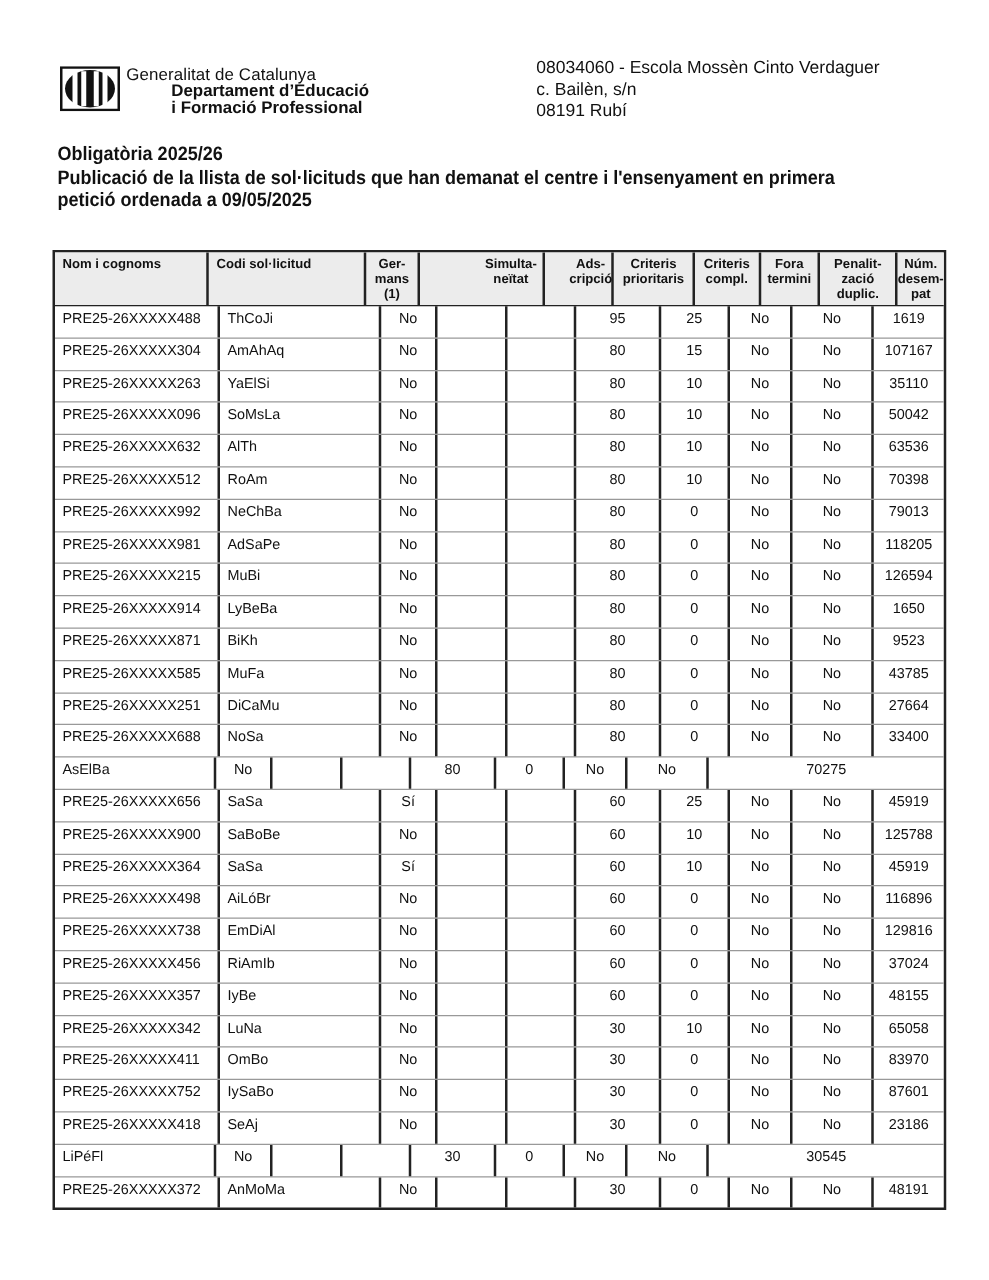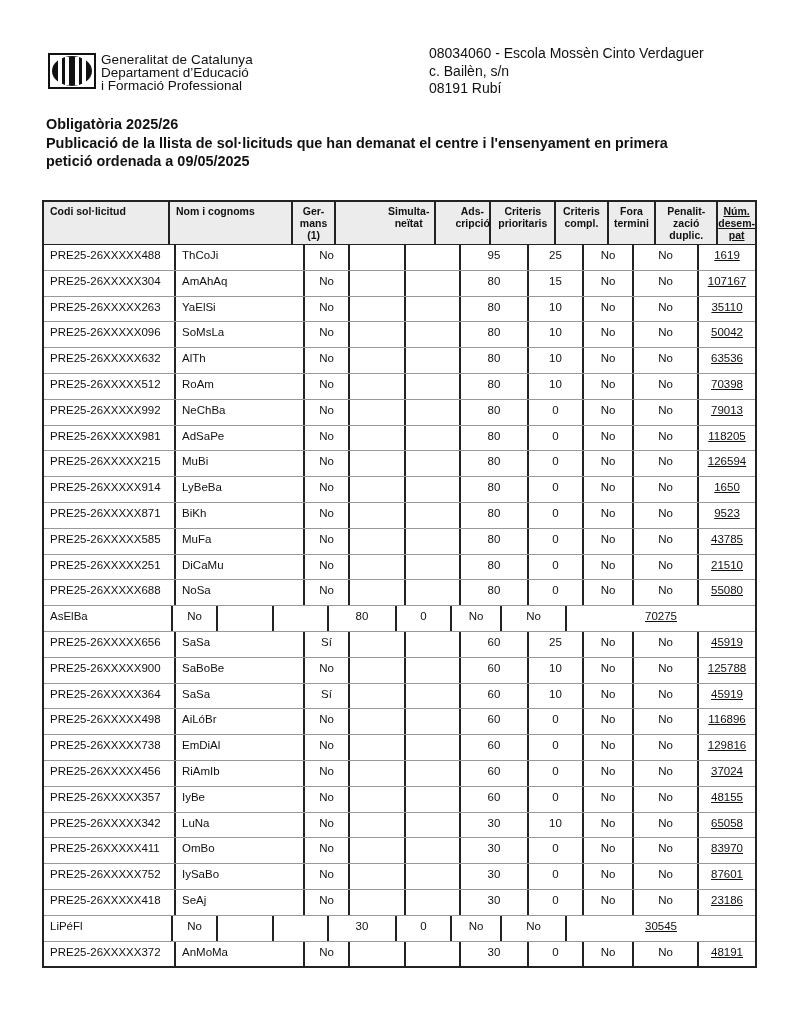--- a/index.html
+++ b/index.html
@@ -1,32 +1,32 @@
 <!DOCTYPE html>
 <html><head>
 <meta charset="utf-8">
 <style>
   html, body { margin:0; padding:0; background:#ffffff; }
   body { width:791px; height:1024px; position:relative; overflow:hidden;
          font-family:"Liberation Sans", sans-serif; color:#111; }
   .logo { position:absolute; left:48px; top:53px; width:48px; height:36px; }
   .org { position:absolute; left:101px; top:53px; line-height:13px; font-size:13.5px; }
   .org .l1 { font-weight:normal; letter-spacing:0.1px; }
-  .org .l2, .org .l3 { font-weight:normal; }
+  .org .l2, .org .l3 { font-weight:bold;margin-left:36px; }
   .school { position:absolute; left:429px; top:45px; font-size:14px; line-height:17.5px; }
   .titles { position:absolute; left:46px; top:115px; font-size:15.5px; font-weight:bold; line-height:18.5px; width:720px; }
   .titles div { transform:scaleX(0.93); transform-origin:left; white-space:nowrap; }
   .tbl { position:absolute; left:42px; top:200px; width:711px; border-left:2px solid #222; border-right:2px solid #222; border-top:2px solid #222; border-bottom:2px solid #222; }
   .band { height:14px; background:#ececec; border-bottom:1.5px solid #333; text-align:center; font-weight:bold; font-size:12.5px; line-height:14px; white-space:pre; }
   .row { display:flex; border-bottom:1px solid #999; }
   .row.hdr { background:#ececec; border-bottom:1.5px solid #222; height:42px; }
   .row.data { height:24.8px; }
   .row.data:last-child { border-bottom:none; }
   .cell { box-sizing:border-box; border-right:2px solid #222; font-size:11.5px; padding-top:4px; }
-  .cell:last-child { border-right:none;text-decoration:underline; }
+  .cell:last-child { border-right:none; }
   .hdr .cell { font-weight:bold; font-size:10.5px; line-height:12px; padding-top:3px; text-align:center; }
   .hdr .cell.left { text-align:left; padding-left:6px; }
   .c0 { width:132px; padding-left:6px; }
   .c1 { width:129px; padding-left:6px; }
   .c2 { width:45px; text-align:center; }
   .c3 { width:56px; text-align:center; }
   .c4 { width:55px; text-align:center; }
   .c5 { width:68px; text-align:center; }
   .c6 { width:55px; text-align:center; }
   .c7 { width:50px; text-align:center; }
@@ -59,22 +59,22 @@
 </div>
 
 <div class="titles">
   <div>Obligatòria 2025/26</div>
   <div>Publicació de la llista de sol·licituds que han demanat el centre i l'ensenyament en primera</div>
   <div>petició ordenada a 09/05/2025</div>
 </div>
 
 <div class="tbl" id="tbl">
   <div class="row hdr" id="hdr">
+      <div class="cell c1 left" style="white-space: pre-line;">Nom i cognoms</div>
       <div class="cell c0 left" style="white-space: pre-line;">Codi sol·licitud</div>
-      <div class="cell c1 left" style="white-space: pre-line;">Nom i cognoms</div>
       <div class="cell c2" style="white-space: pre-line;">Ger-
 mans
 (1)</div>
       <div class="cell c3" style="white-space: pre-line; margin-left: 47px;">Simulta-
 neïtat</div>
       <div class="cell c4" style="white-space: pre-line; padding-left: 19px;">Ads-
 cripció</div>
       <div class="cell c5" style="white-space: pre-line;">Criteris
 prioritaris</div>
       <div class="cell c6" style="white-space: pre-line;">Criteris
@@ -236,33 +236,33 @@
       <div class="row data">
         <div class="cell c0">PRE25-26XXXXX251</div>
         <div class="cell c1">DiCaMu</div>
         <div class="cell c2">No</div>
         <div class="cell c3"></div>
         <div class="cell c4"></div>
         <div class="cell c5">80</div>
         <div class="cell c6">0</div>
         <div class="cell c7">No</div>
         <div class="cell c8">No</div>
-        <div class="cell c9">21510</div>
+        <div class="cell c9">27664</div>
       </div>
       <div class="row data">
         <div class="cell c0">PRE25-26XXXXX688</div>
         <div class="cell c1">NoSa</div>
         <div class="cell c2">No</div>
         <div class="cell c3"></div>
         <div class="cell c4"></div>
         <div class="cell c5">80</div>
         <div class="cell c6">0</div>
         <div class="cell c7">No</div>
         <div class="cell c8">No</div>
-        <div class="cell c9">55080</div>
+        <div class="cell c9">33400</div>
       </div>
       <div class="row data">
         <div class="cell c1">AsElBa</div>
         <div class="cell c2">No</div>
         <div class="cell c3"></div>
         <div class="cell c4"></div>
         <div class="cell c5">80</div>
         <div class="cell c6">0</div>
         <div class="cell c7">No</div>
         <div class="cell c8">No</div>

